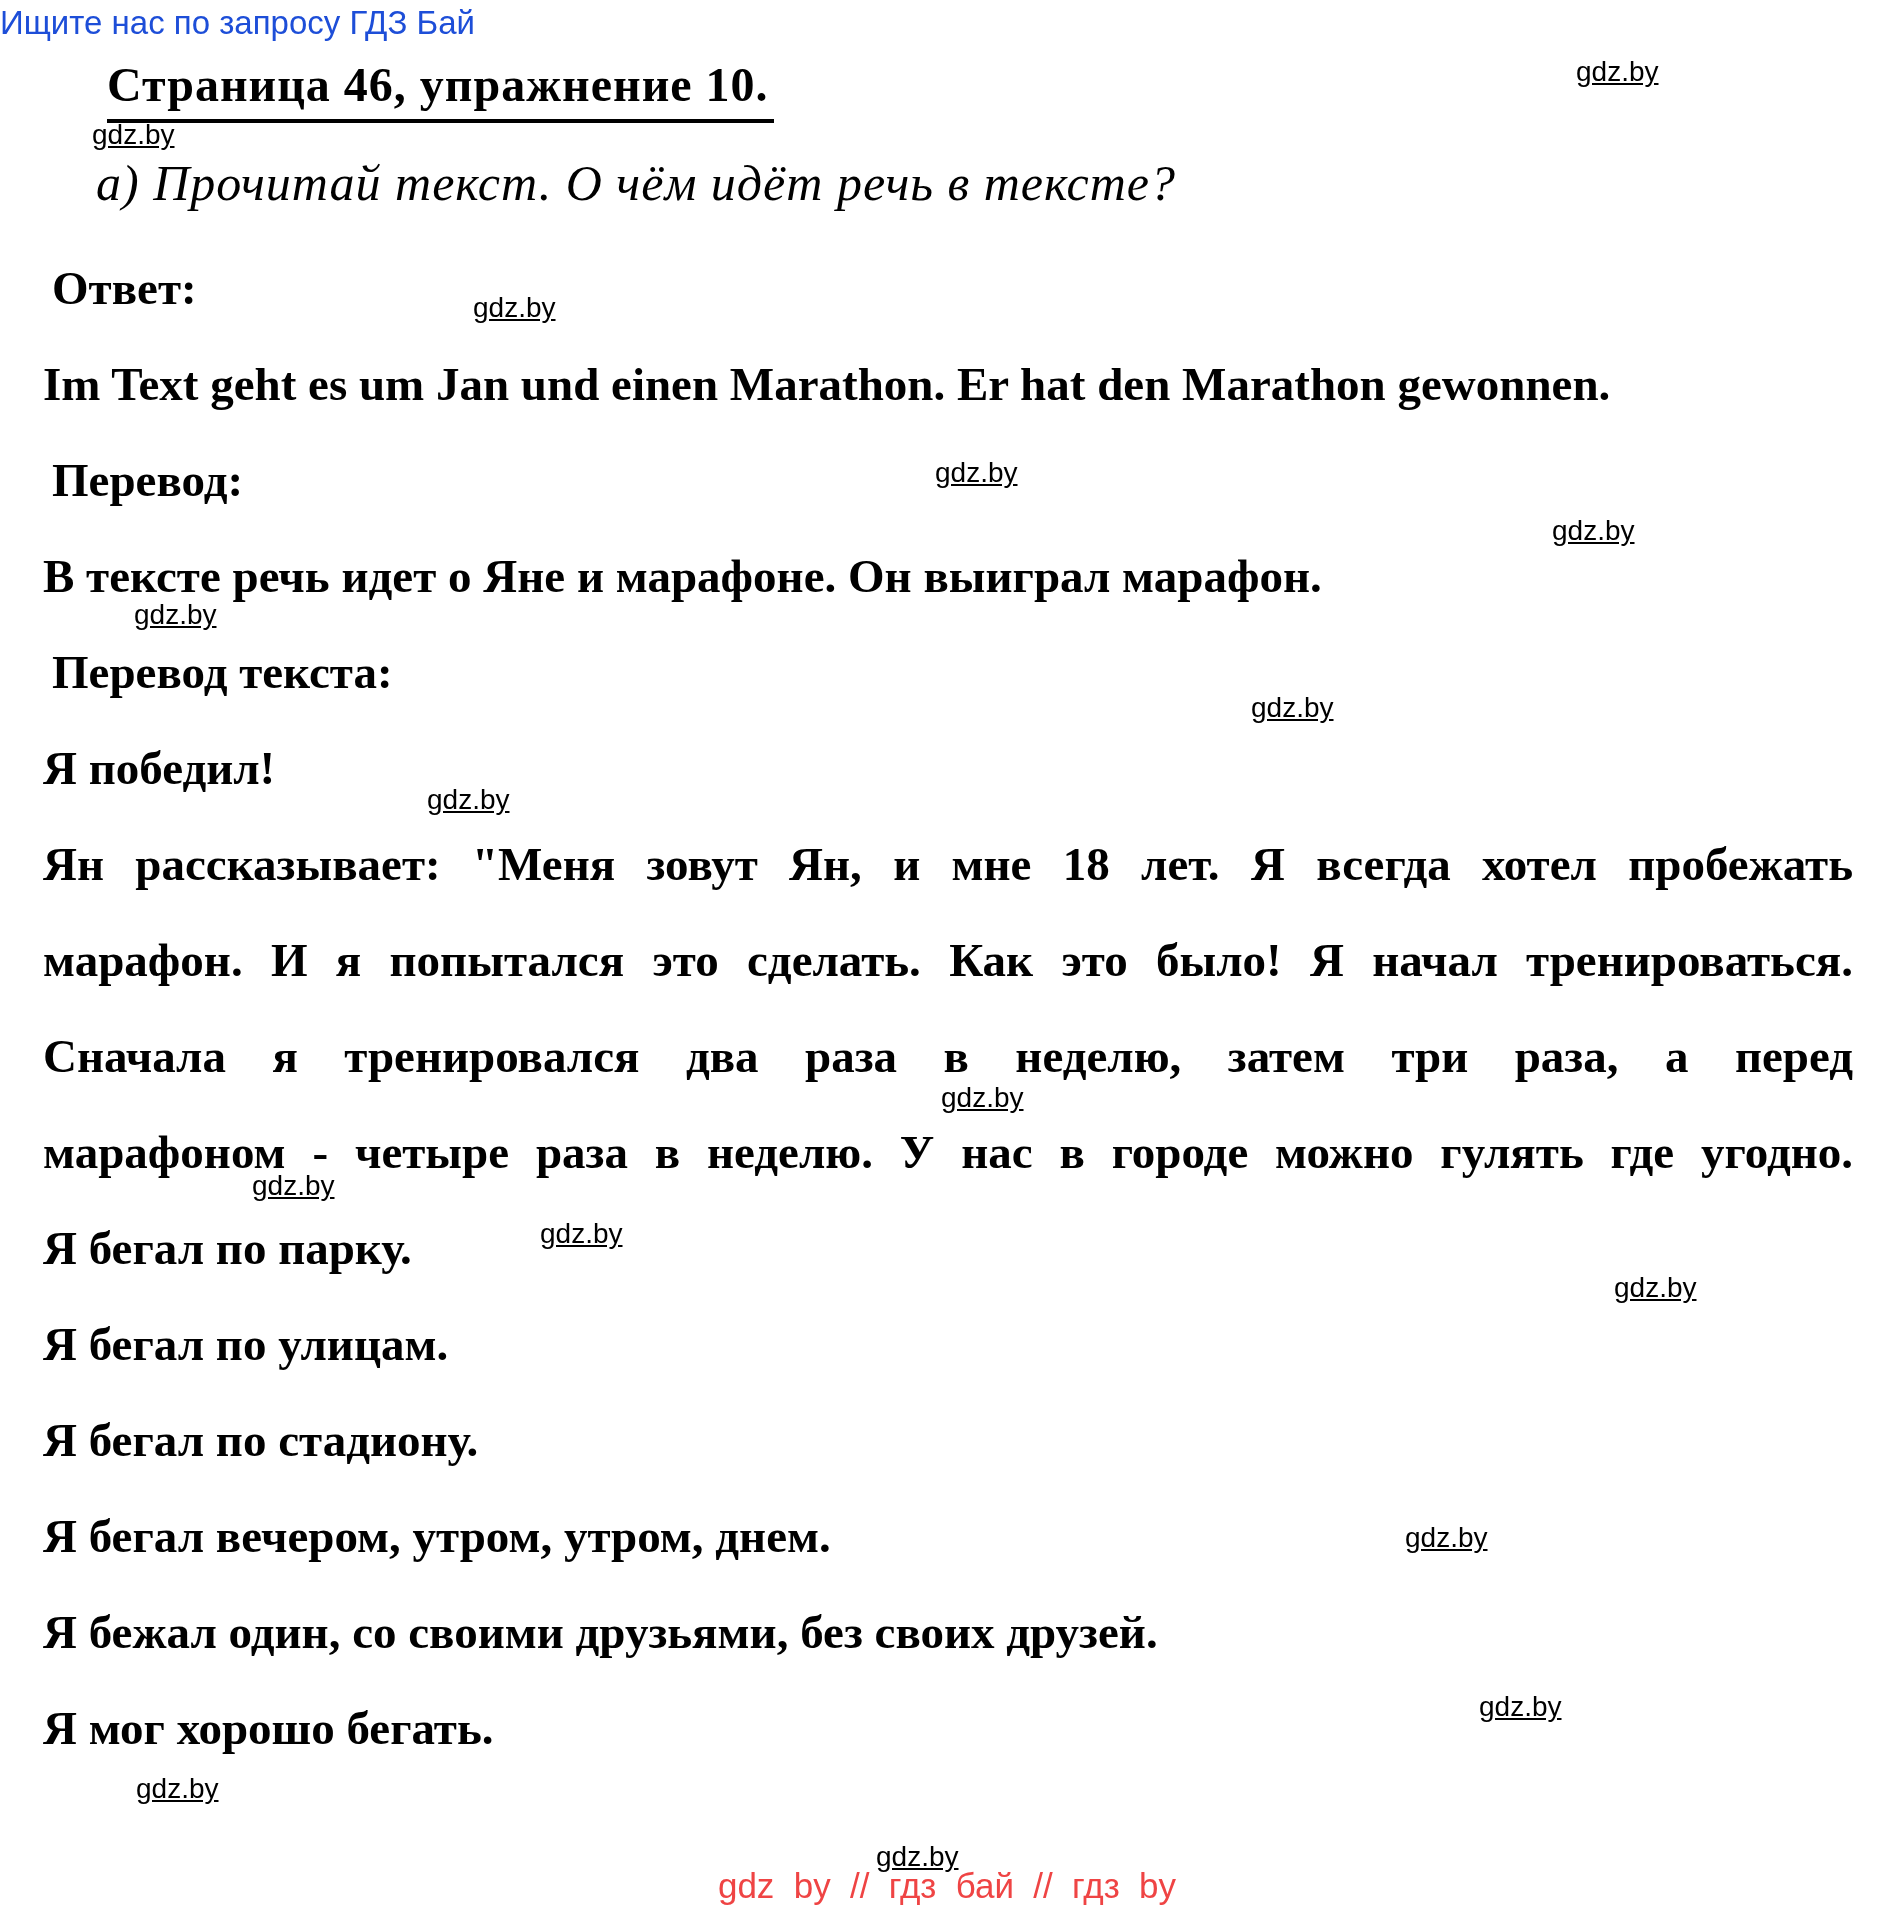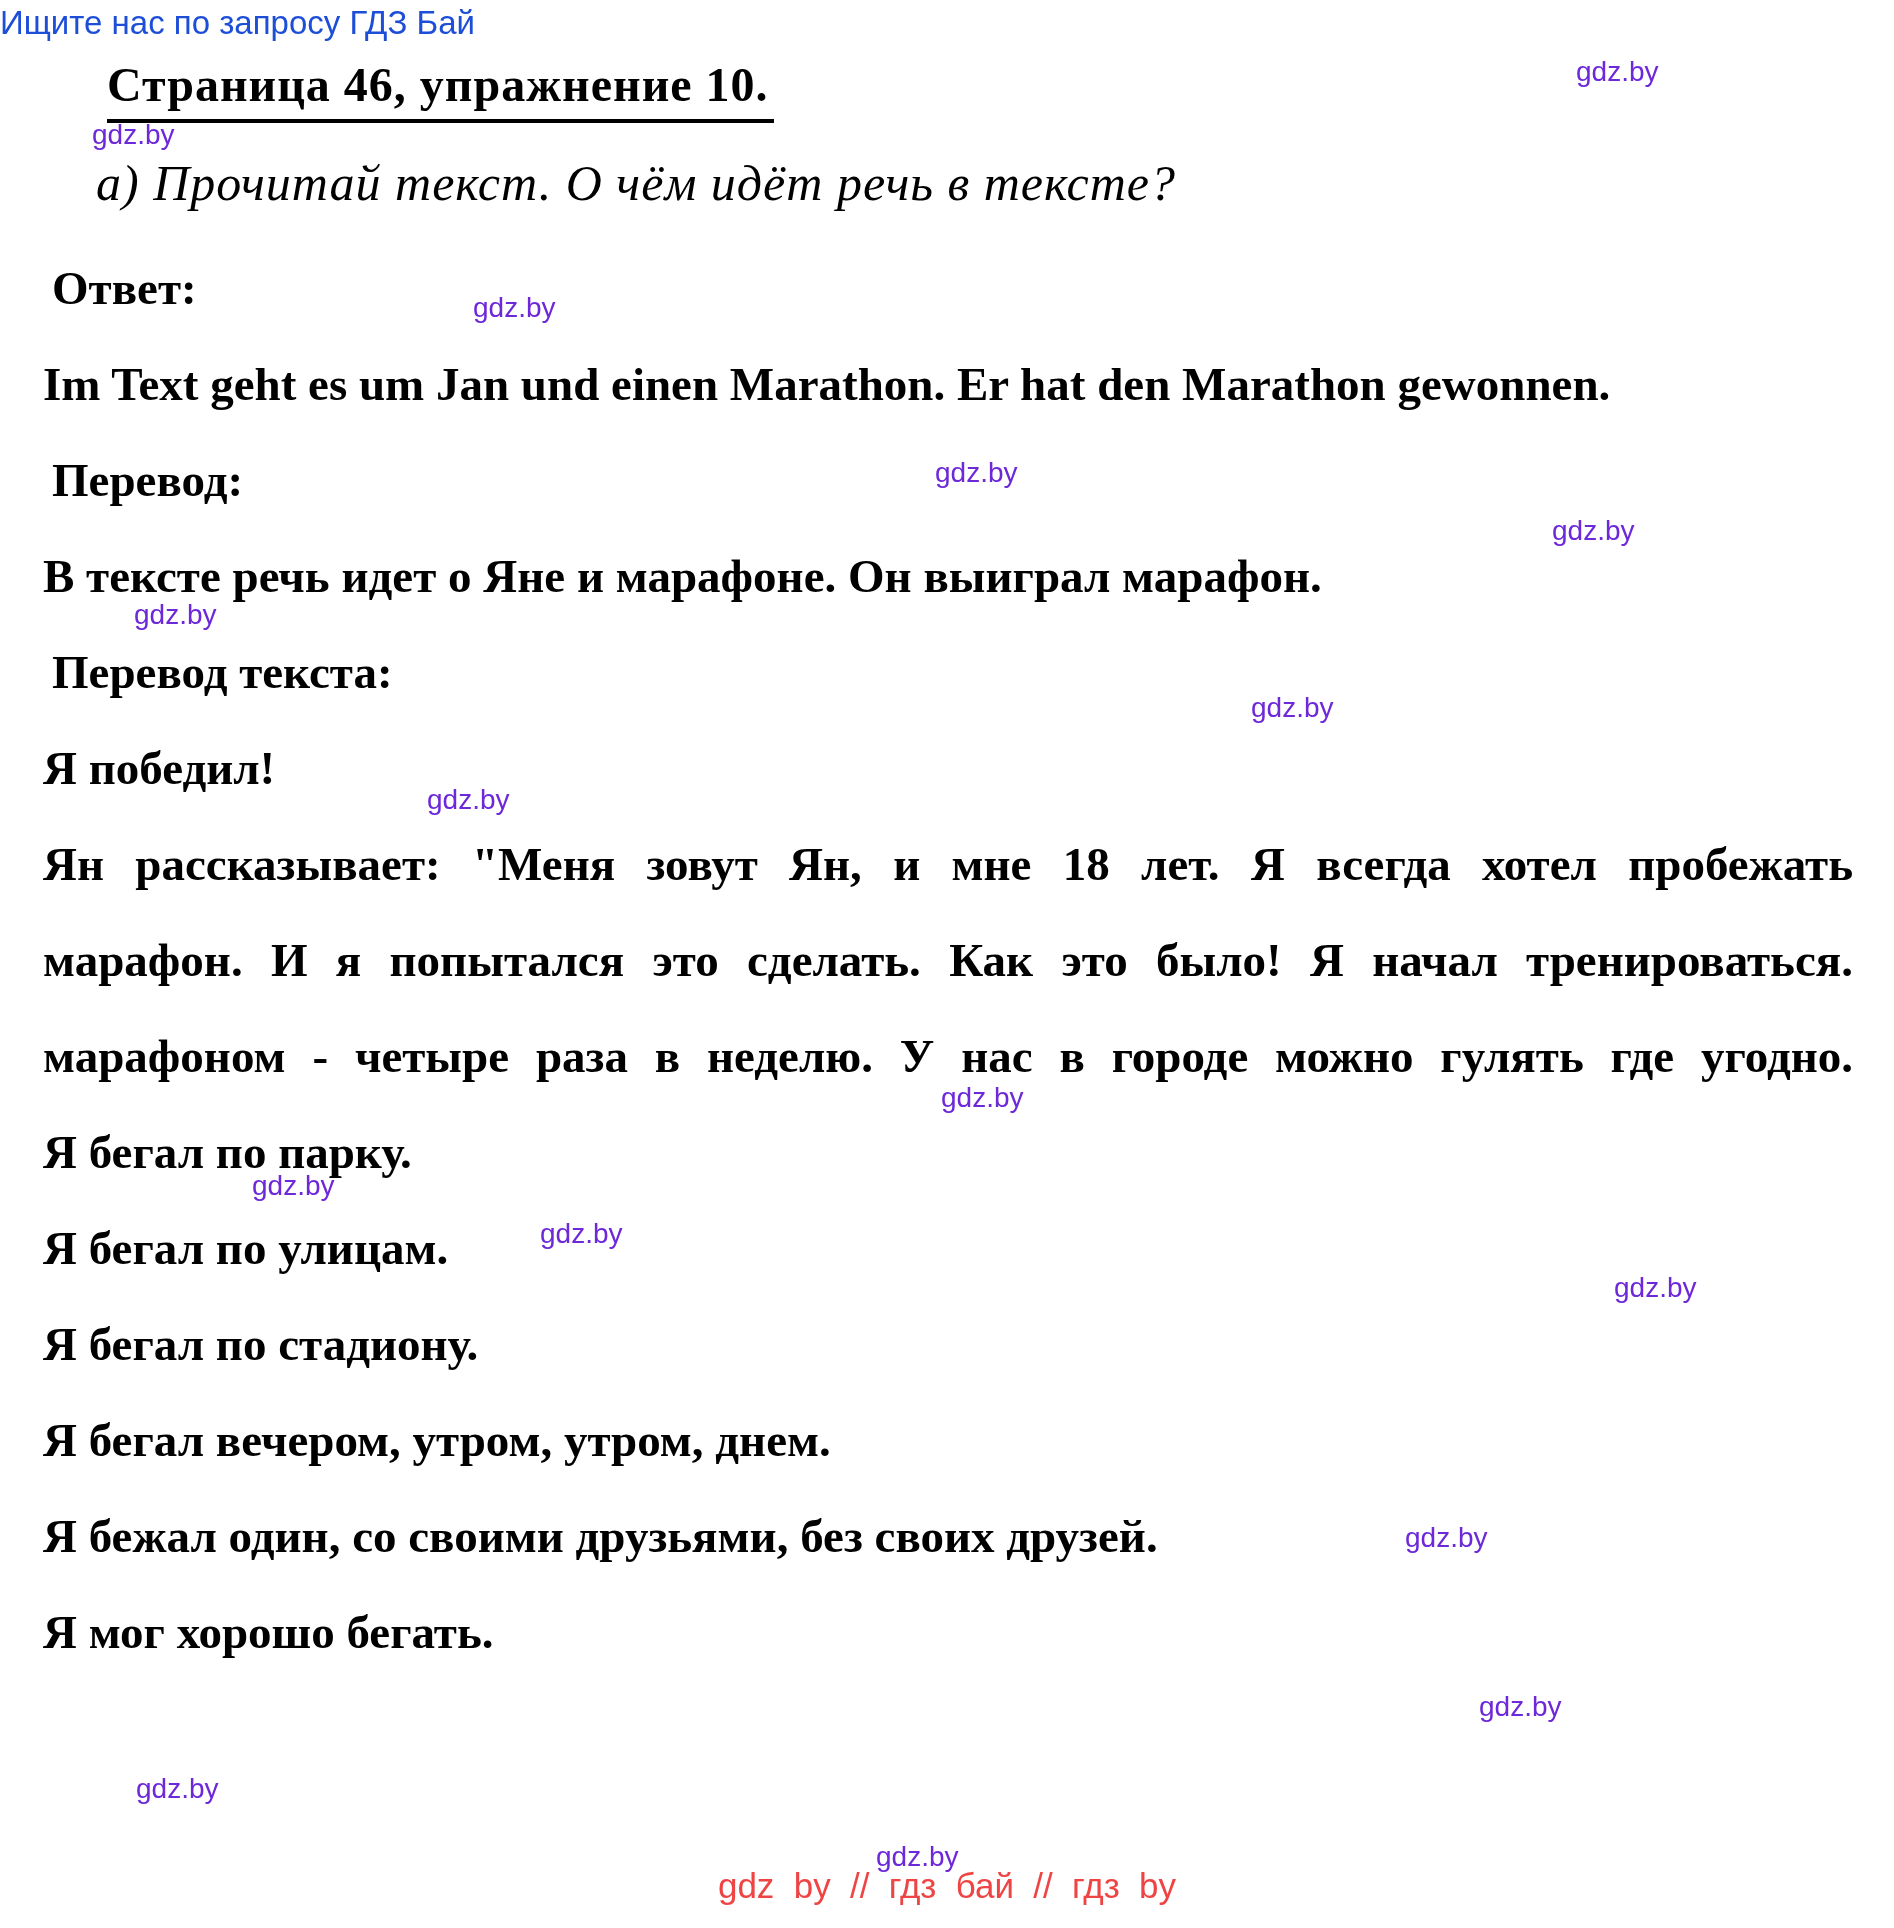--- a/index.html
+++ b/index.html
@@ -56,22 +56,23 @@
   .line.heading { font-weight: bold; margin-left: 9px; }
   .line.just {
     white-space: normal;
     text-align: justify;
     text-align-last: justify;
   }
   .wm {
     position: absolute;
     font-family: "Liberation Sans", sans-serif;
     font-size: 28px;
-    color: #6d28d9;
+    color: #000000;
     white-space: nowrap;
+    text-decoration: underline;
   }
   .footer {
     position: absolute;
     left: 0; top: 1866px;
     width: 100%;
     text-align: center;
     font-family: "Liberation Sans", sans-serif;
     font-size: 35px;
     color: #ef4444;
     word-spacing: 9.6px;
@@ -108,20 +109,21 @@
   <div class="content">
     <div class="line heading">Ответ:</div>
     <div class="line">Im Text geht es um Jan und einen Marathon. Er hat den Marathon gewonnen.</div>
     <div class="line heading">Перевод:</div>
     <div class="line">В тексте речь идет о Яне и марафоне. Он выиграл марафон.</div>
     <div class="line heading">Перевод текста:</div>
     <div class="line">Я победил!</div>
 
     <div class="line just">Ян рассказывает: "Меня зовут Ян, и мне 18 лет. Я всегда хотел пробежать</div>
     <div class="line just">марафон. И я попытался это сделать. Как это было! Я начал тренироваться.</div>
+    <div class="line just">Сначала я тренировался два раза в неделю, затем три раза, а перед</div>
     <div class="line just">марафоном - четыре раза в неделю. У нас в городе можно гулять где угодно.</div>
 
     <div class="line">Я бегал по парку.</div>
     <div class="line">Я бегал по улицам.</div>
     <div class="line">Я бегал по стадиону.</div>
     <div class="line">Я бегал вечером, утром, утром, днем.</div>
     <div class="line">Я бежал один, со своими друзьями, без своих друзей.</div>
     <div class="line">Я мог хорошо бегать.</div>
   </div>
 

